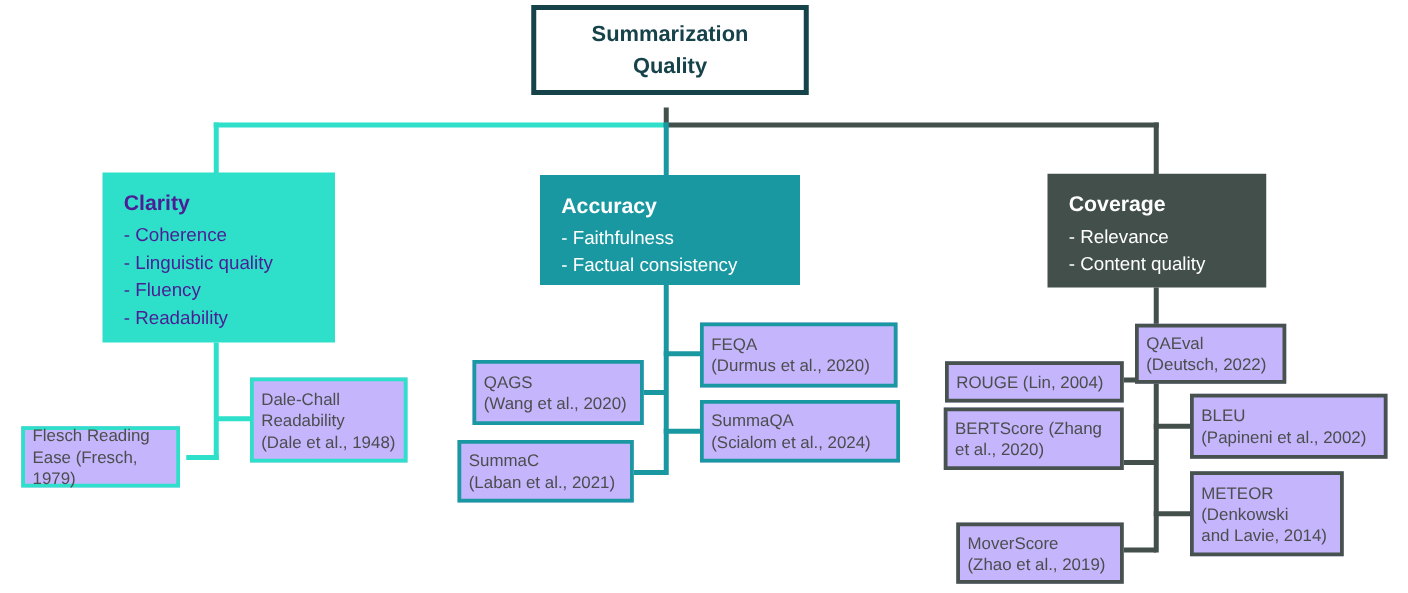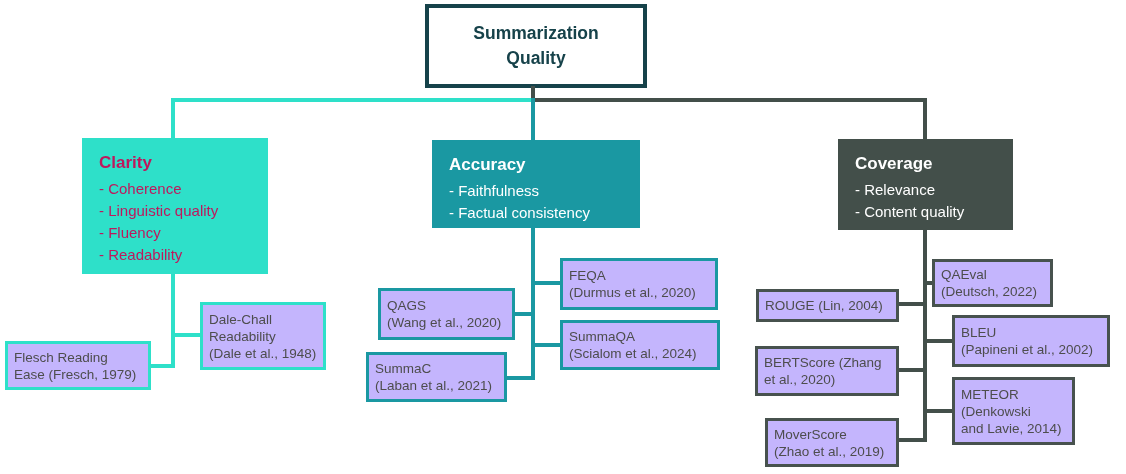--- a/index.html
+++ b/index.html
@@ -5,32 +5,32 @@
   html,body{margin:0;padding:0;background:#ffffff;}
   .stage{
     position:relative;width:1126px;height:474px;background:#ffffff;
     font-family:"Liberation Sans",sans-serif;overflow:hidden;
   }
   .ln{position:absolute;}
   .tq-bg{background:#2ee0c9;}
   .teal-bg{background:#1a98a2;}
   .dark-bg{background:#434f4a;}
   .root-box{
-    position:absolute;left:425px;top:4px;width:222px;height:84px;
+    position:absolute;left:425px;top:4px;width:222px;height:72px;
     box-sizing:border-box;border:4px solid #16424a;background:#ffffff;
     display:flex;align-items:center;justify-content:center;text-align:center;
     font-weight:bold;font-size:17.5px;line-height:25px;color:#16424a;
     white-space:pre-line;
   }
   .cat{
     position:absolute;box-sizing:border-box;padding:13px 17px;
   }
   .cat .cat-title{font-weight:bold;font-size:17px;line-height:24px;margin-bottom:3px;}
   .cat .bullet{font-size:15px;line-height:22px;}
-  .cat-clarity{color:#be185d;}
+  .cat-clarity{color:#4c1d95;}
   .cat-accuracy{color:#ffffff;}
   .cat-coverage{color:#ffffff;}
   .leaf{
     position:absolute;box-sizing:border-box;background:#c4b5fd;
     border:3px solid;display:flex;align-items:center;
     padding:4px 6px;font-size:13.5px;line-height:17px;color:#4d4d4d;
     white-space:pre-line;
   }
   .tq-bd{border-color:#2ee0c9;}
   .teal-bd{border-color:#1a98a2;}
@@ -69,21 +69,21 @@
   <div class="ln dark-bg" style="left:923px;top:339px;width:31px;height:4px;"></div>
   <div class="ln dark-bg" style="left:923px;top:409px;width:31px;height:4px;"></div>
 
   <div class="cat cat-clarity tq-bg" style="left:82px;top:138px;width:186px;height:136px;">
     <div class="cat-title">Clarity</div>
     <div class="bullet">- Coherence</div>
     <div class="bullet">- Linguistic quality</div>
     <div class="bullet">- Fluency</div>
     <div class="bullet">- Readability</div>
   </div>
-  <div class="leaf tq-bd" style="left:5px;top:341px;width:146px;height:49px;">Flesch Reading
+  <div class="leaf tq-bd" style="left:17px;top:341px;width:127px;height:49px;">Flesch Reading
 Ease (Fresch, 1979)</div>
   <div class="leaf tq-bd" style="left:200px;top:302px;width:126px;height:68px;">Dale-Chall
 Readability
 (Dale et al., 1948)</div>
 
   <div class="cat cat-accuracy teal-bg" style="left:432px;top:140px;width:208px;height:88px;">
     <div class="cat-title">Accuracy</div>
     <div class="bullet">- Faithfulness</div>
     <div class="bullet">- Factual consistency</div>
   </div>
@@ -95,25 +95,25 @@
 (Durmus et al., 2020)</div>
   <div class="leaf teal-bd" style="left:560px;top:320px;width:160px;height:50px;">SummaQA
 (Scialom et al., 2024)</div>
 
   <div class="cat cat-coverage dark-bg" style="left:838px;top:139px;width:175px;height:91px;">
     <div class="cat-title">Coverage</div>
     <div class="bullet">- Relevance</div>
     <div class="bullet">- Content quality</div>
   </div>
   <div class="leaf dark-bd" style="left:756px;top:289px;width:143px;height:33px;">ROUGE (Lin, 2004)</div>
-  <div class="leaf dark-bd" style="left:755px;top:346px;width:144px;height:50px;">BERTScore (Zhang
+  <div class="leaf dark-bd" style="left:755px;top:326px;width:144px;height:50px;">BERTScore (Zhang
 et al., 2020)</div>
   <div class="leaf dark-bd" style="left:765px;top:418px;width:134px;height:49px;">MoverScore
 (Zhao et al., 2019)</div>
-  <div class="leaf dark-bd" style="left:932px;top:259px;width:121px;height:48px;">QAEval
+  <div class="leaf dark-bd" style="left:908px;top:259px;width:121px;height:48px;">QAEval
 (Deutsch, 2022)</div>
   <div class="leaf dark-bd" style="left:952px;top:315px;width:158px;height:52px;">BLEU
 (Papineni et al., 2002)</div>
   <div class="leaf dark-bd" style="left:952px;top:377px;width:123px;height:68px;">METEOR
 (Denkowski
 and Lavie, 2014)</div>
 
 </div>
 
 </body></html>

